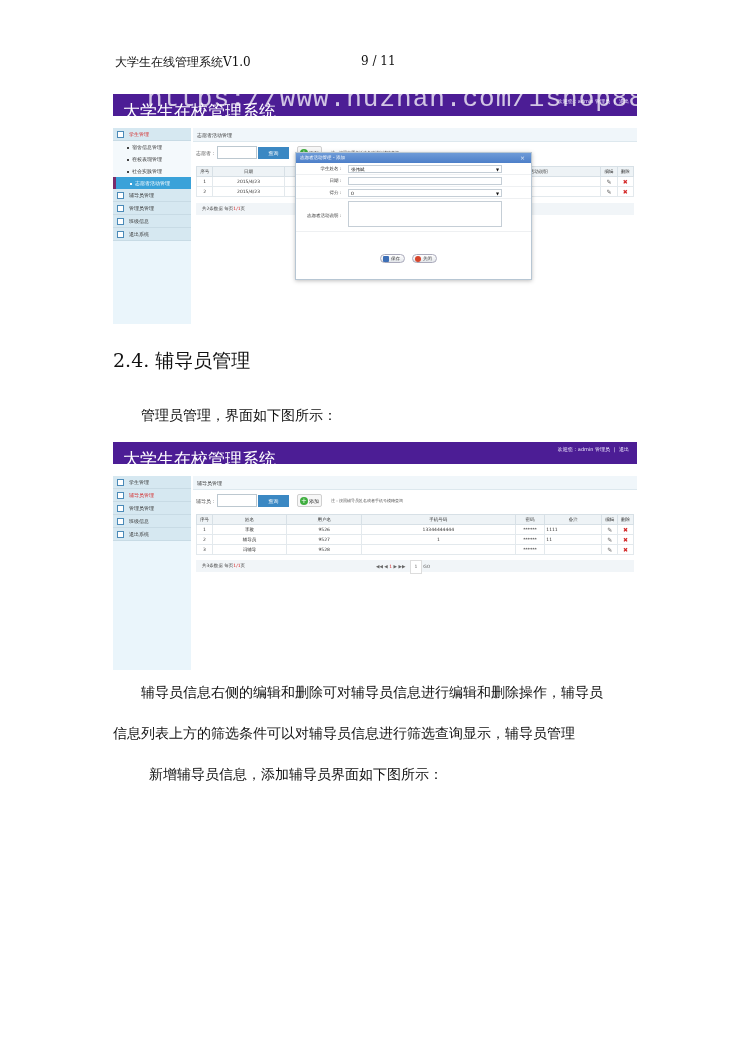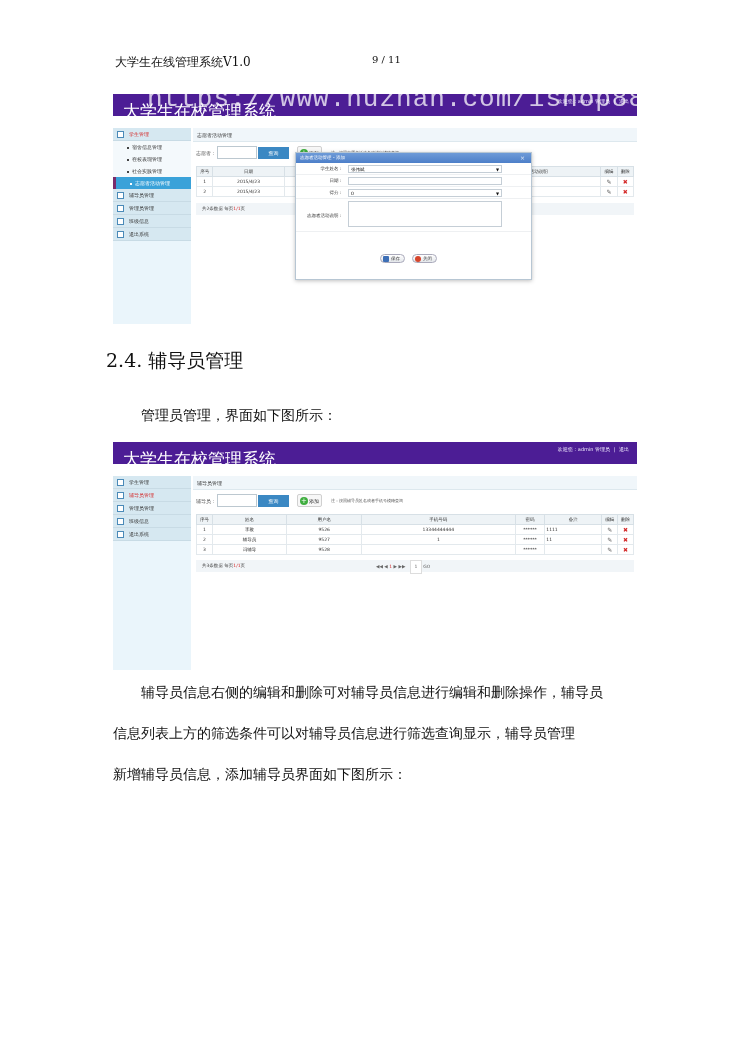--- a/index.html
+++ b/index.html
@@ -1,21 +1,21 @@
 <!DOCTYPE html>
 <html><head>
 <meta charset="utf-8">
 <style>
   * { box-sizing: border-box; margin: 0; padding: 0; }
   html, body { width: 750px; height: 1060px; background: #fff; overflow: hidden; }
   body { position: relative; font-family: "DejaVu Sans", "Liberation Sans", sans-serif; color: #111; }
 
   .doc-header { position: absolute; top: 54px; left: 115px; width: 520px; font-size: 12px; font-family: "DejaVu Serif", serif; }
   .doc-header .title { position: absolute; left: 0; top: 0; }
-  .doc-header .page { position: absolute; left: 257px; top: 0; font-size: 10px; }
+  .doc-header .page { position: absolute; left: 246px; top: 0; font-size: 12px; }
 
   .shot { position: absolute; left: 113px; width: 524px; background: #fff; overflow: hidden; }
   .shot1 { top: 94px; height: 230px; }
   .shot2 { top: 442px; height: 228px; }
 
   .app-header { height: 22px; background: #4c1d95; position: relative; color: #fff; }
   .app-title { position: absolute; left: 10px; top: 6px; font-size: 17px; font-family: "DejaVu Sans", sans-serif; letter-spacing: 0px; }
   .app-user { position: absolute; right: 8px; top: 4px; font-size: 5px; color: #f0eaff; }
   .app-user span { margin-left: 2px; }
 
@@ -59,21 +59,21 @@
   .dlg-row.tall .l { top: 14px; }
   .dlg-row.tall .f { height: 26px; }
   .dlg-btns { position: absolute; left: 84px; top: 92px; }
   .dlg-btn { display: inline-block; height: 9px; border: 1px solid #aab; border-radius: 5px; background: linear-gradient(#fff,#e3e6ea); font-size: 4.5px; line-height: 8px; padding: 0 4px 0 2px; margin-right: 2px; color: #333; }
   .dlg-btn .ic { display: inline-block; width: 6px; height: 6px; vertical-align: middle; margin-right: 2px; border-radius: 1px; }
   .ic-save { background: #3d6fb6; }
   .ic-close { background: #d6452b; border-radius: 50% !important; }
 
   .watermark { position: absolute; left: 147px; top: 84px; font-family: Liberation Mono, monospace; font-size: 26px; color: rgba(255,255,255,0.75); letter-spacing: 1px; white-space: nowrap; pointer-events: none; }
 
-  .section-title { position: absolute; left: 106px; top: 348px; font-size: 19px; font-family: "DejaVu Serif", serif; }
+  .section-title { position: absolute; left: 113px; top: 348px; font-size: 19px; font-family: "DejaVu Serif", serif; }
   .para { position: absolute; left: 113px; font-size: 14px; font-family: "DejaVu Sans", sans-serif; width: 525px; }
   .p1 { top: 407px; text-indent: 28px; }
   .p2 { top: 684px; width: 525px; }
   .p2 .line { position: absolute; left: 0; white-space: nowrap; }
 </style>
 </head>
 <body>
 
 <div class="doc-header">
   <span class="title">大学生在线管理系统V1.0</span>
@@ -255,14 +255,14 @@
         <span style="display:inline-block;width:12px;background:#fff;border:1px solid #ddd;text-align:center;margin-left:3px">1</span>
         <span>GO</span>
       </span>
     </div>
   </div>
 </div>
 
 <div class="para p2">
   <div class="line" style="top:0; left:28px;">辅导员信息右侧的编辑和删除可对辅导员信息进行编辑和删除操作，辅导员</div>
   <div class="line" style="top:41px;">信息列表上方的筛选条件可以对辅导员信息进行筛选查询显示，辅导员管理</div>
-  <div class="line" style="top:82px;">新增辅导员信息，添加辅导员界面如下图所示：</div>
+  <div class="line" style="top:82px;margin-left:36px;">新增辅导员信息，添加辅导员界面如下图所示：</div>
 </div>
 
 </body></html>

